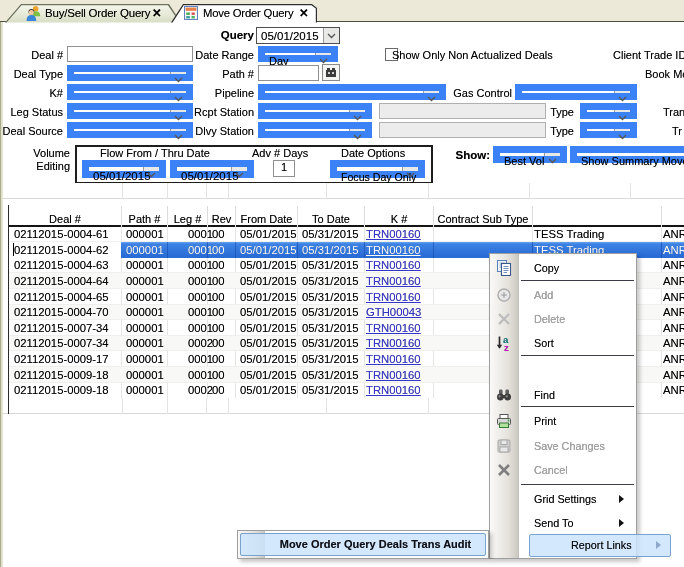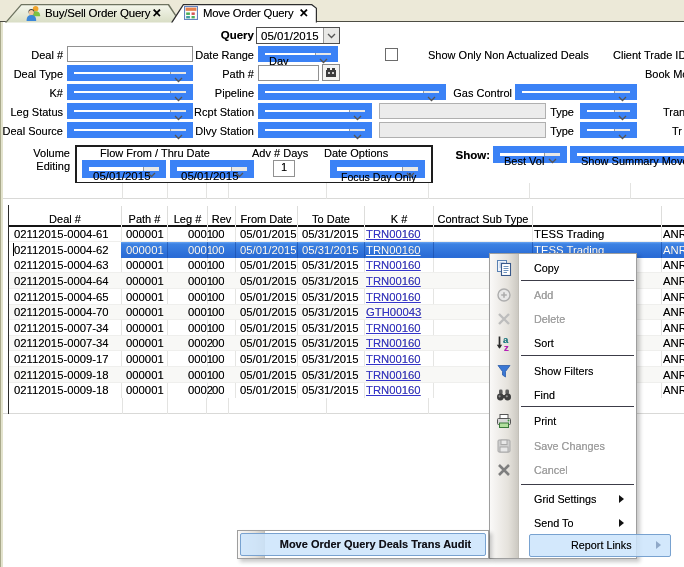--- a/index.html
+++ b/index.html
@@ -66,21 +66,21 @@
 <div class="lbl" style="left:180px;top:49px;width:74px;">Date Range</div>
 <div class="combo" style="left:258px;top:46px;width:80px;height:16px;">
   <span class="tx">Day</span>
   <span class="abtn">
         <svg width="9" height="6" viewBox="0 0 9 6">
           <path d="M1 1 L4.5 4.5 L8 1" stroke="#555" stroke-width="1.3" fill="none"></path>
         </svg>
       </span>
 </div>
 <div class="abs" style="left:385px;top:48px;width:13px;height:13px;background:#fff;border:1px solid #6b6b6b;"></div>
-<div class="lbl2" style="left:428px;top:49px;">Show Only Non Actualized Deals</div>
+<div class="lbl2" style="left:392px;top:49px;">Show Only Non Actualized Deals</div>
 <div class="lbl2" style="left:613px;top:49px;">Client Trade ID</div>
 
 <div class="lbl" style="left:0px;top:68px;width:63px;">Deal Type</div>
 <div class="combo" style="left:67px;top:65px;width:126px;height:16px;">
   <span class="abtn">
         <svg width="9" height="6" viewBox="0 0 9 6">
           <path d="M1 1 L4.5 4.5 L8 1" stroke="#555" stroke-width="1.3" fill="none"></path>
         </svg>
       </span>
 </div>
@@ -174,21 +174,21 @@
         </svg>
       </span>
 </div>
 <div class="lbl2" style="left:672px;top:125px;">Tr</div>
 
 <div class="lbl" style="left:0px;top:147px;width:70px;">Volume</div>
 <div class="lbl" style="left:0px;top:160px;width:70px;">Editing</div>
 <div class="abs" style="left:75px;top:145px;width:358px;height:39px;border:2px solid #1d1d1d;"></div>
 <div class="lbl2" style="left:100px;top:147px;">Flow From / Thru Date</div>
 <div class="lbl2" style="left:252px;top:147px;">Adv # Days</div>
-<div class="lbl2" style="left:324px;top:147px;text-align:center;">Date Options</div>
+<div class="lbl2" style="left:341px;top:147px;text-align:center;">Date Options</div>
 <div class="combo" style="left:82px;top:160px;width:84px;height:18px;">
   <span class="tx" style="font-size:11.5px;top:3px;">05/01/2015</span>
   <span class="abtn">
         <svg width="9" height="6" viewBox="0 0 9 6">
           <path d="M1 1 L4.5 4.5 L8 1" stroke="#555" stroke-width="1.3" fill="none"></path>
         </svg>
       </span>
 </div>
 <div class="combo" style="left:170px;top:160px;width:84px;height:18px;">
   <span class="tx" style="font-size:11.5px;top:3px;">05/01/2015</span>
@@ -452,26 +452,20 @@
   <div class="mi" style="top:77px;">
         <svg class="mico" viewBox="0 0 16 16">
           <path d="M3.5 1.5v11" stroke="#2b2b2b" stroke-width="1.7"></path>
           <path d="M0.8 9.8L3.5 13.8 6.2 9.8z" fill="#2b2b2b"></path>
           <text x="7" y="8" font-size="9.5" font-weight="bold" fill="#15808a" font-family="Liberation Sans">a</text>
           <text x="8" y="16" font-size="9.5" font-weight="bold" fill="#bb1bbb" font-family="Liberation Sans">z</text>
         </svg>
         <span class="t">Sort</span>
       </div>
   <div class="msep" style="top:101px;"></div>
-  <div class="mi" style="top:105px;">
-        <svg class="mico" viewBox="0 0 16 16">
-          <path d="M2 2.5h12L9.5 8.5v5.5L6.5 12V8.5z" fill="#3a77d4" stroke="#2c5ca8" stroke-width="0.8"></path>
-        </svg>
-        <span class="t">Show Filters</span>
-      </div>
   <div class="mi" style="top:129px;">
         <svg class="mico" viewBox="0 0 16 16">
           <rect x="3" y="2.5" width="3.6" height="5" rx="1.4" fill="#5e5e5e"></rect>
           <rect x="9.4" y="2.5" width="3.6" height="5" rx="1.4" fill="#5e5e5e"></rect>
           <circle cx="4.4" cy="10" r="3.4" fill="#3e3e3e"></circle>
           <circle cx="11.6" cy="10" r="3.4" fill="#3e3e3e"></circle>
           <rect x="6.5" y="8" width="3" height="3" fill="#3e3e3e"></rect>
           <circle cx="3.6" cy="9.3" r="1.1" fill="#8f8f8f"></circle>
           <circle cx="10.8" cy="9.3" r="1.1" fill="#8f8f8f"></circle>
         </svg>

